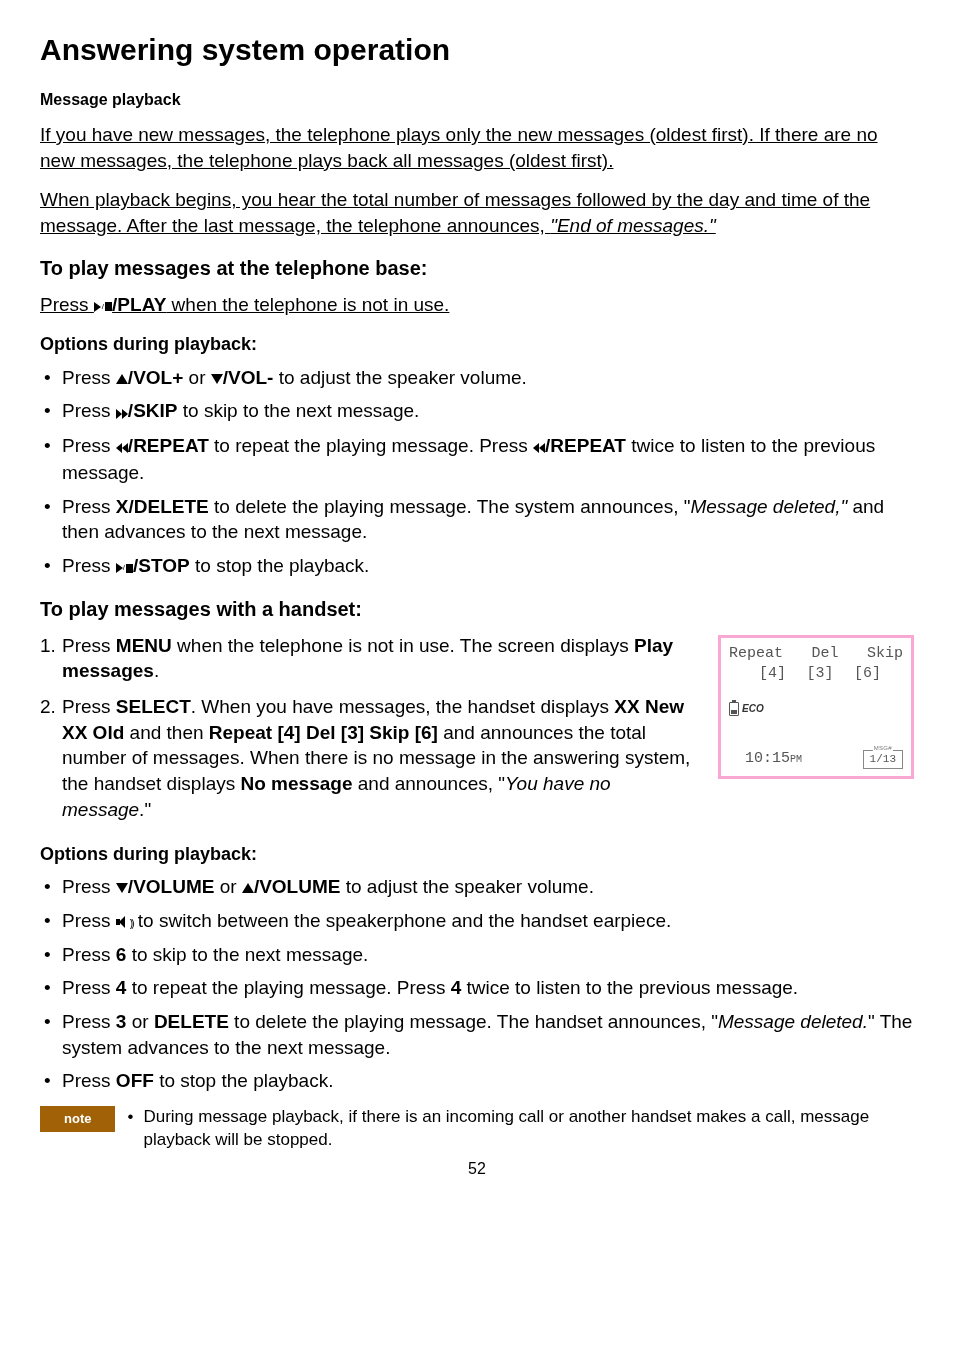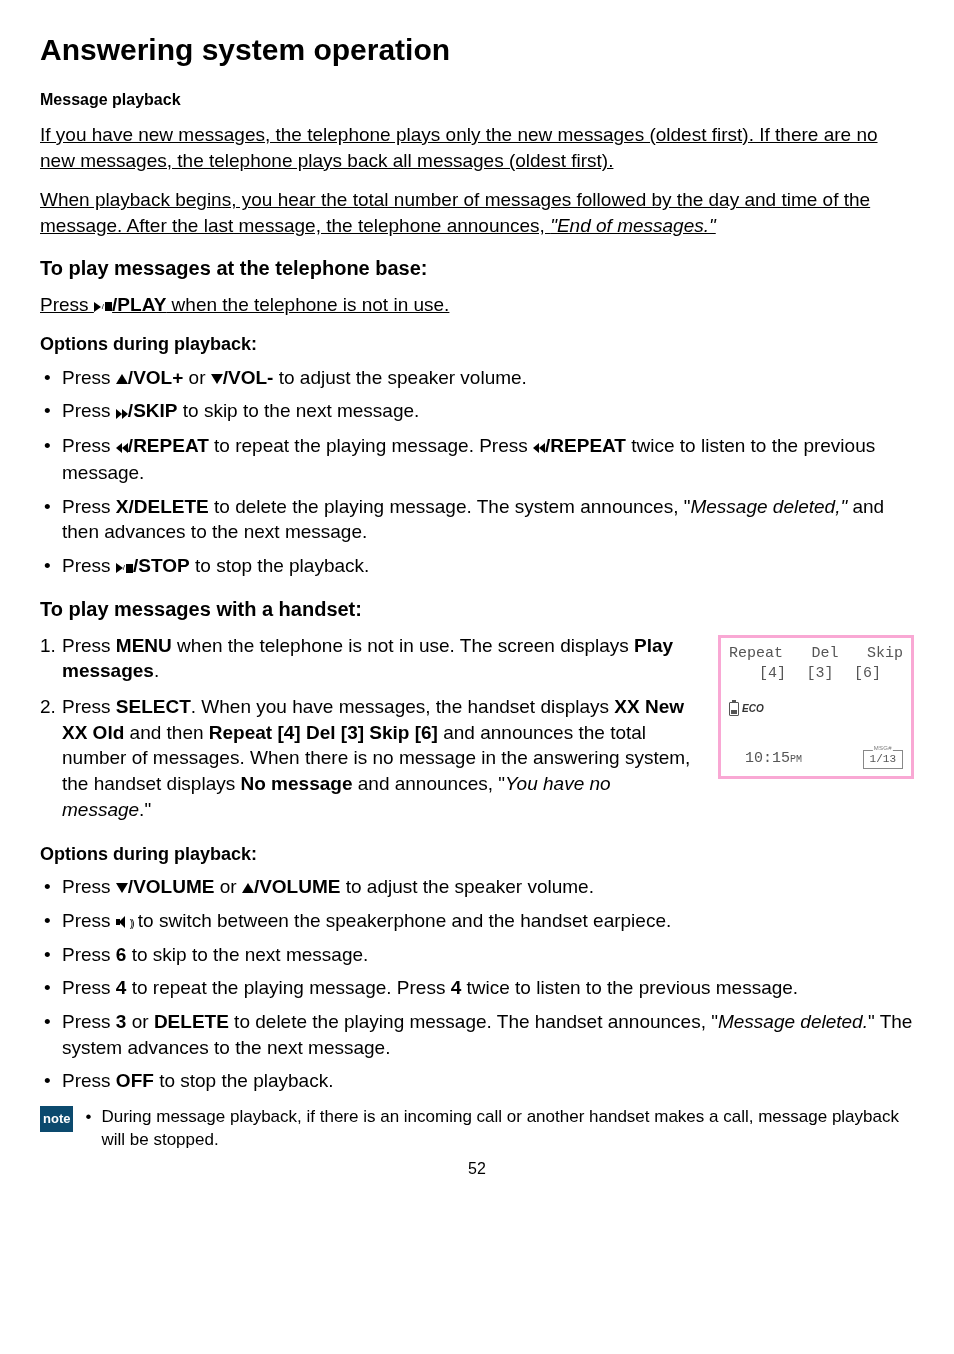--- a/index.html
+++ b/index.html
@@ -30,21 +30,21 @@
     .play-tri { width:0; height:0; border-top:5px solid transparent; border-bottom:5px solid transparent; border-left:7px solid #000; display:inline-block; vertical-align:middle;}
     .stop-sq { width:7px; height:9px; background:#000; display:inline-block; vertical-align:middle; margin-left:1px;}
     .dbl-fwd { display:inline-block; vertical-align:middle;}
     .dbl-fwd .t { width:0;height:0;border-top:5px solid transparent;border-bottom:5px solid transparent;border-left:6px solid #000;display:inline-block;}
     .dbl-back { display:inline-block; vertical-align:middle;}
     .dbl-back .t { width:0;height:0;border-top:5px solid transparent;border-bottom:5px solid transparent;border-right:6px solid #000;display:inline-block;}
     .spk-icon { display:inline-block; vertical-align:middle; width:14px; height:12px; position:relative; }
     .spk-icon::before { content:""; position:absolute; left:0; top:3px; width:4px; height:6px; background:#000;}
     .spk-icon::after { content:""; position:absolute; left:3px; top:0; width:0; height:0; border-top:6px solid transparent; border-bottom:6px solid transparent; border-right:6px solid #000;}
     .note-box { display: flex; align-items: flex-start; gap: 10px; margin-top: 8px; }
-    .note-badge { background:#0c4a6e; color:#fff; font-size:13px; font-weight:bold; padding:4px 3px; display:inline-block; flex-shrink:0; }
+    .note-badge { background:#a16207; color:#fff; font-size:13px; font-weight:bold; padding:4px 24px; display:inline-block; flex-shrink:0; }
     .note-list { list-style:none; padding:0; flex:1; }
     .note-list li { font-size:17px; padding-left:18px; position:relative; margin-bottom:4px; }
     .note-list li::before { content:"•"; position:absolute; left:2px; }
     .page-num { text-align:center; font-size:16px; margin-top:2px; }
     .step-row { display:flex; align-items:flex-start; gap:16px; }
     .step-text { flex:1; }
     .lcd {
       width: 196px; height: 144px;
       border: 3px solid #f9a8d4;
       font-family: "Courier New", monospace;

